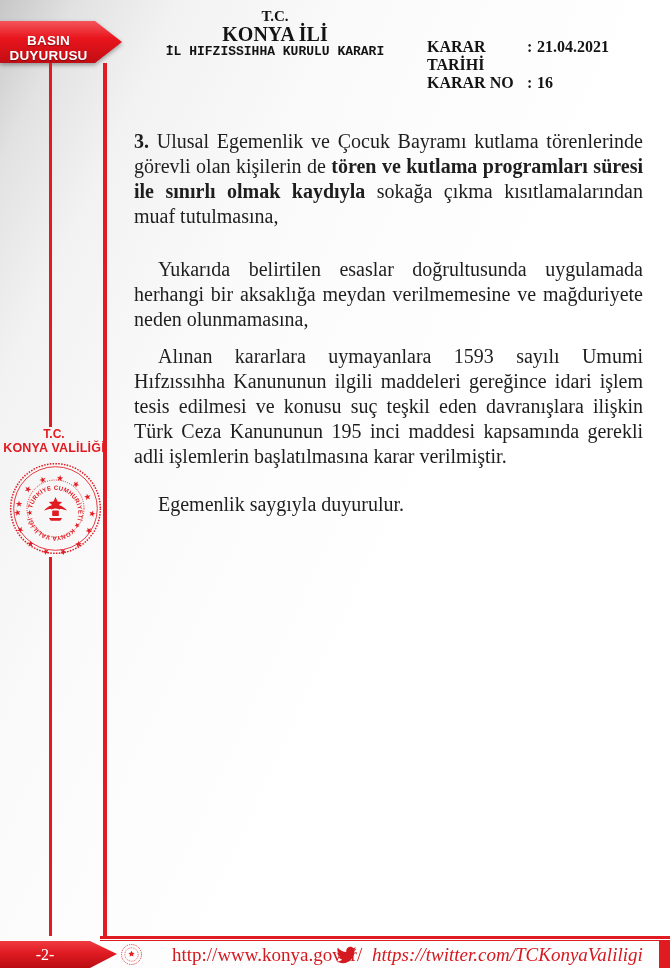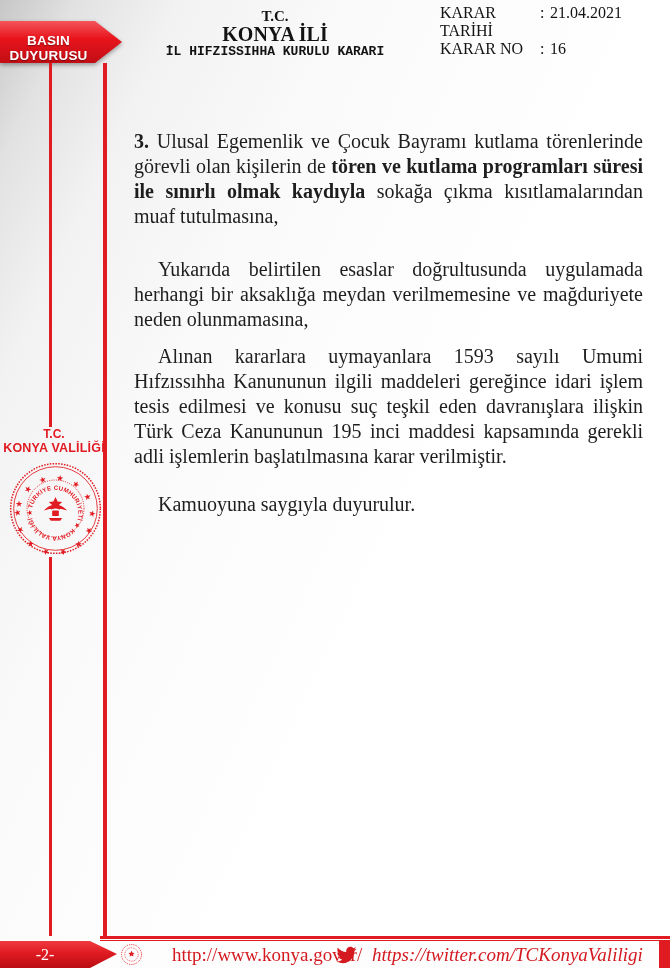--- a/index.html
+++ b/index.html
@@ -40,22 +40,22 @@
   
   .header-center{
     position:absolute;left:125px;top:8px;width:300px;
     text-align:center;font-weight:bold;color:#131313;
   }
   .hc1{font-size:15px;line-height:17px;}
   .hc2{font-size:20px;line-height:18px;}
   .hc3{font-size:13px;line-height:18px;font-family:Liberation Mono, monospace;}
 
   .header-meta{
-    position:absolute;left:427px;top:4px;width:230px;
-    font-weight:normal;font-size:16px;color:#131313;margin-left:13px;
+    position:absolute;left:427px;top:38px;width:230px;
+    font-weight:bold;font-size:16px;color:#131313;
   }
   .meta-row{display:grid;grid-template-columns:100px 10px auto;line-height:18px;}
 
   
   .body-text{
     position:absolute;left:122px;top:117px;width:533px;
     font-size:20px;line-height:25px;color:#1e1e1e;
     text-align:justify;
   }
   .body-text p{margin:12px;}
@@ -128,21 +128,21 @@
       <span>KARAR NO</span>
       <span>:</span>
       <span>16</span>
     </div>
   </div>
 
   <div class="body-text">
     <p class="p1"><span class="b">3.</span><span> Ulusal Egemenlik ve Çocuk Bayramı kutlama törenlerinde görevli olan kişilerin de </span><span class="b">tören ve kutlama programları süresi ile sınırlı olmak kaydıyla</span><span> sokağa çıkma kısıtlamalarından muaf tutulmasına,</span></p>
     <p class="indent">Yukarıda belirtilen esaslar doğrultusunda uygulamada herhangi bir aksaklığa meydan verilmemesine ve mağduriyete neden olunmamasına,</p>
     <p class="indent">Alınan kararlara uymayanlara 1593 sayılı Umumi Hıfzıssıhha Kanununun ilgili maddeleri gereğince idari işlem tesis edilmesi ve konusu suç teşkil eden davranışlara ilişkin Türk Ceza Kanununun 195 inci maddesi kapsamında gerekli adli işlemlerin başlatılmasına karar verilmiştir.</p>
-    <p class="indent closing">Kamuoyuna saygıyla duyurulur.</p>
+    <p class="indent closing">Egemenlik saygıyla duyurulur.</p>
   </div>
 
   <div class="valilik">
     <div class="l1">T.C.</div>
     <div class="l2">KONYA VALİLİĞİ</div>
   </div>
 
   <svg class="seal" viewBox="0 0 100 100">
     <defs>
       <path id="starRing" d="M 13.5 50 A 36.5 36.5 0 1 1 13.49 50.05"></path>

